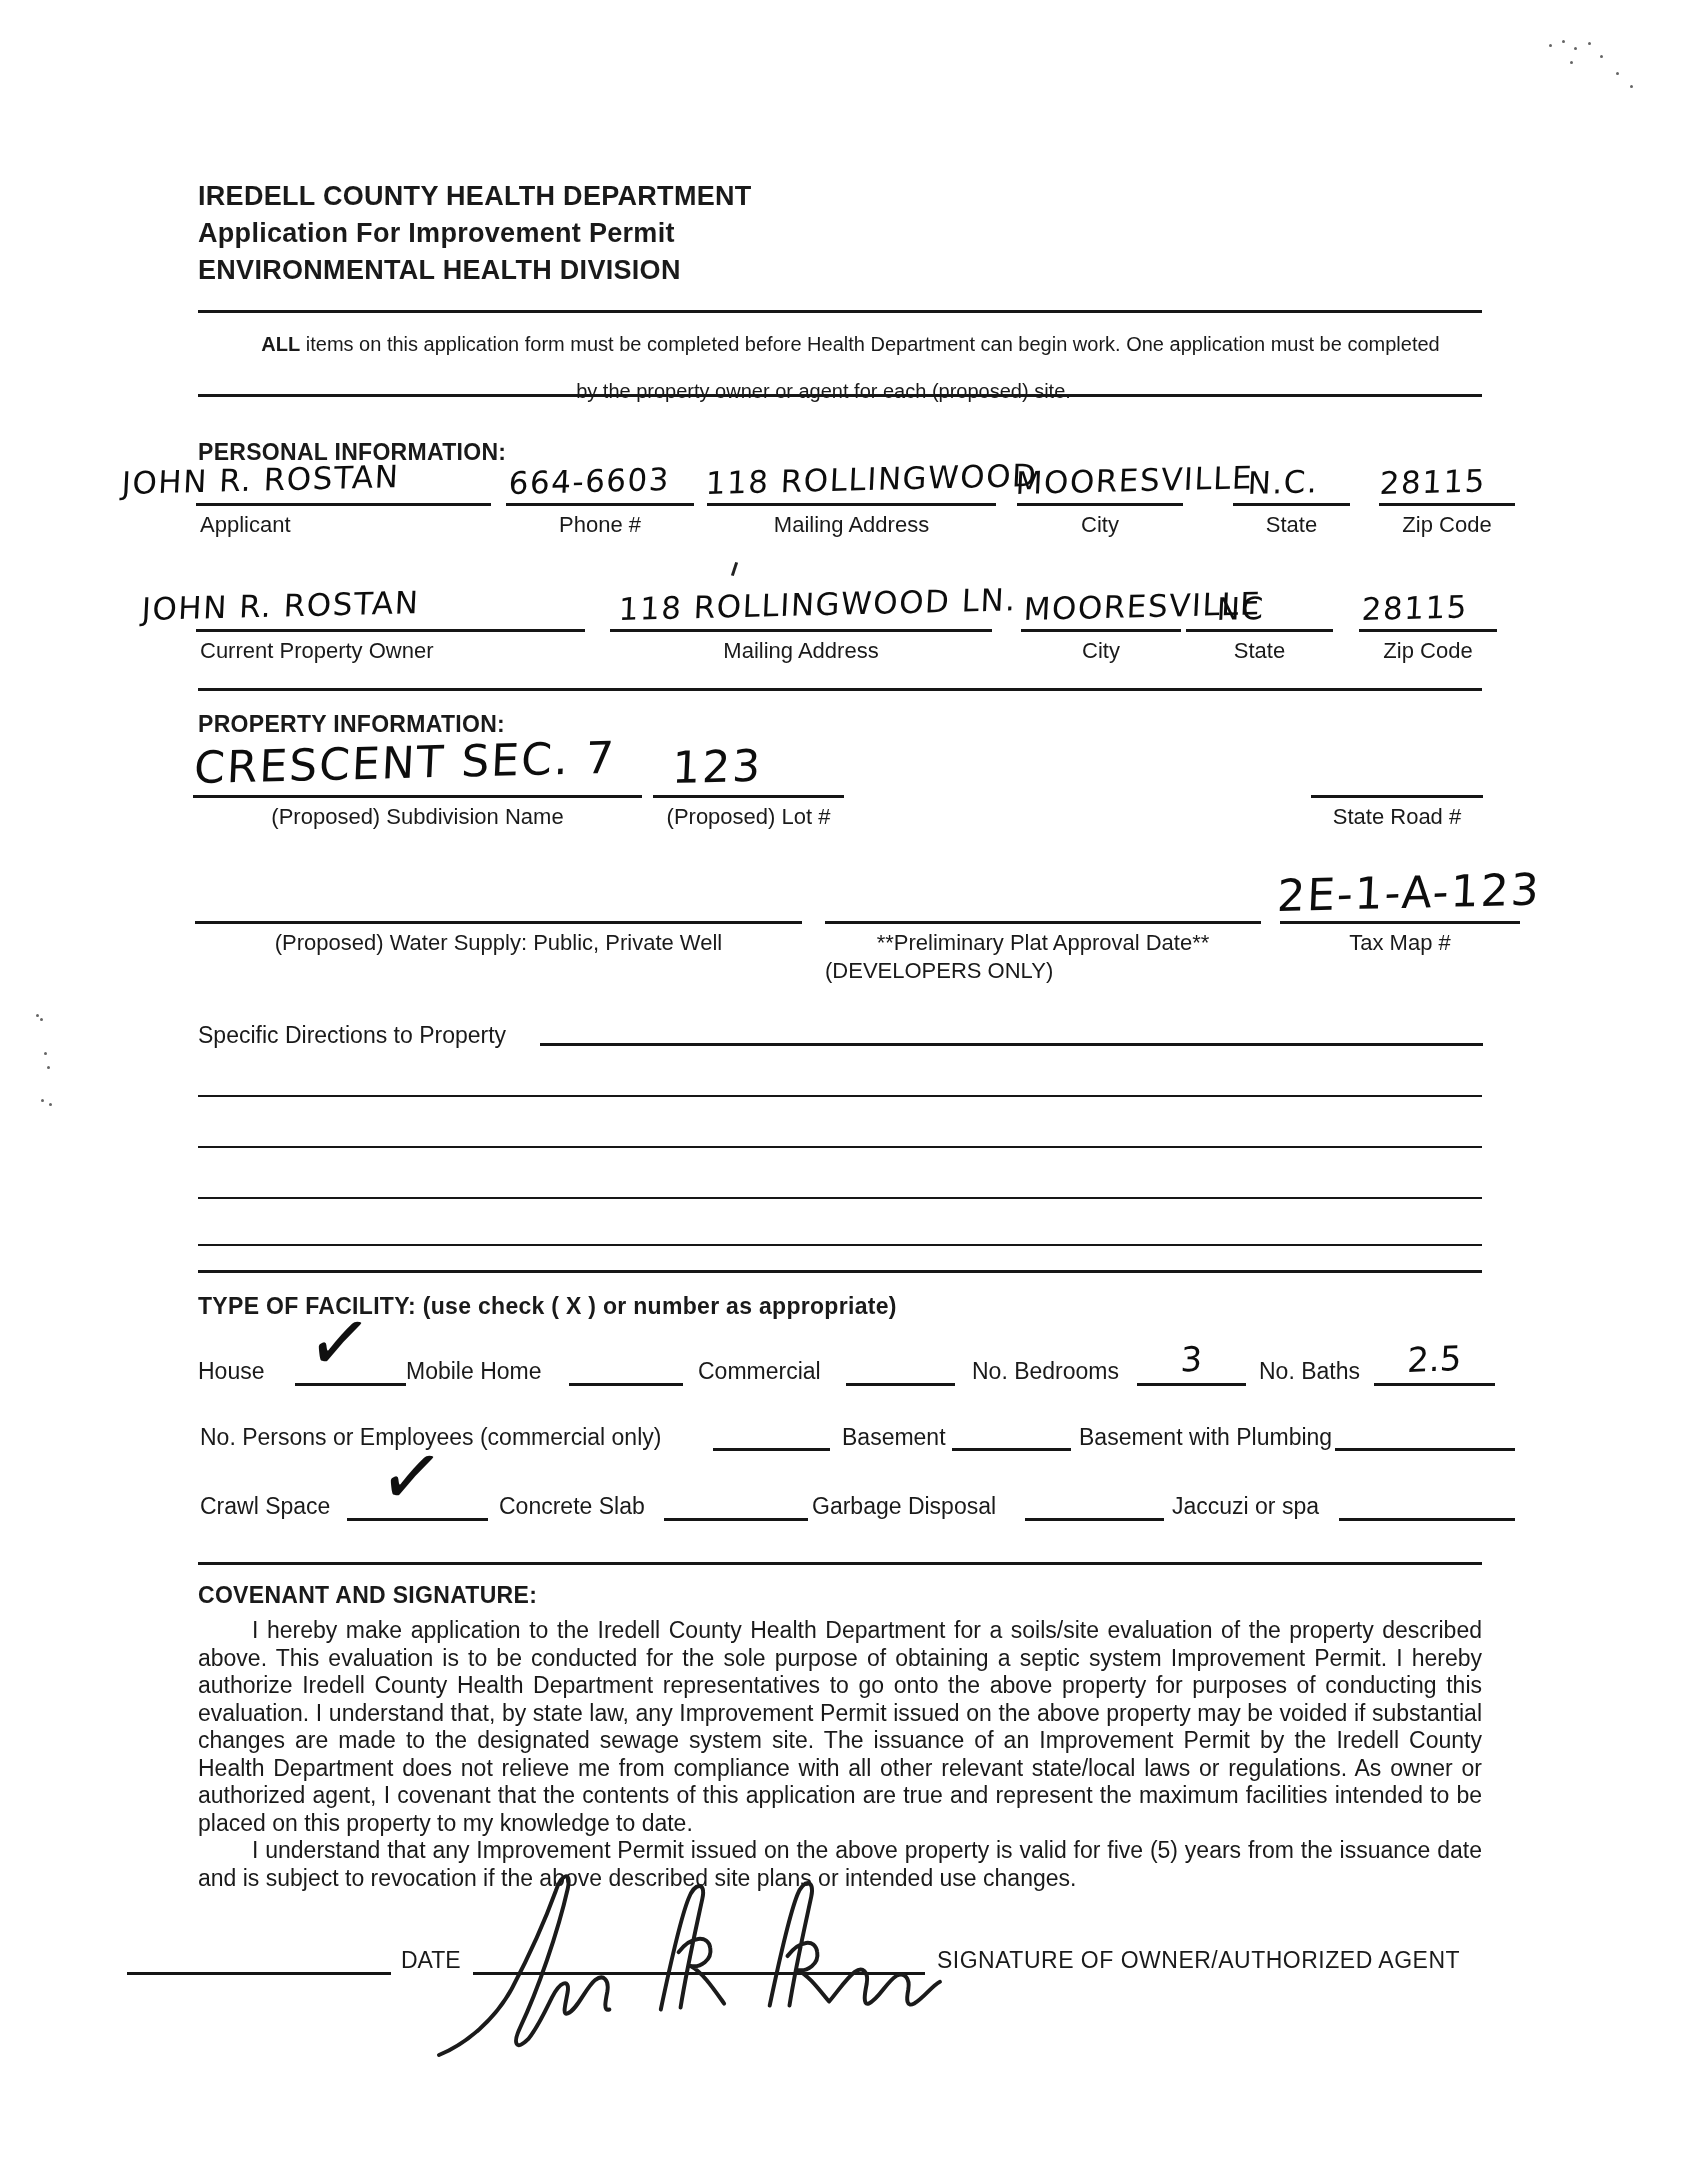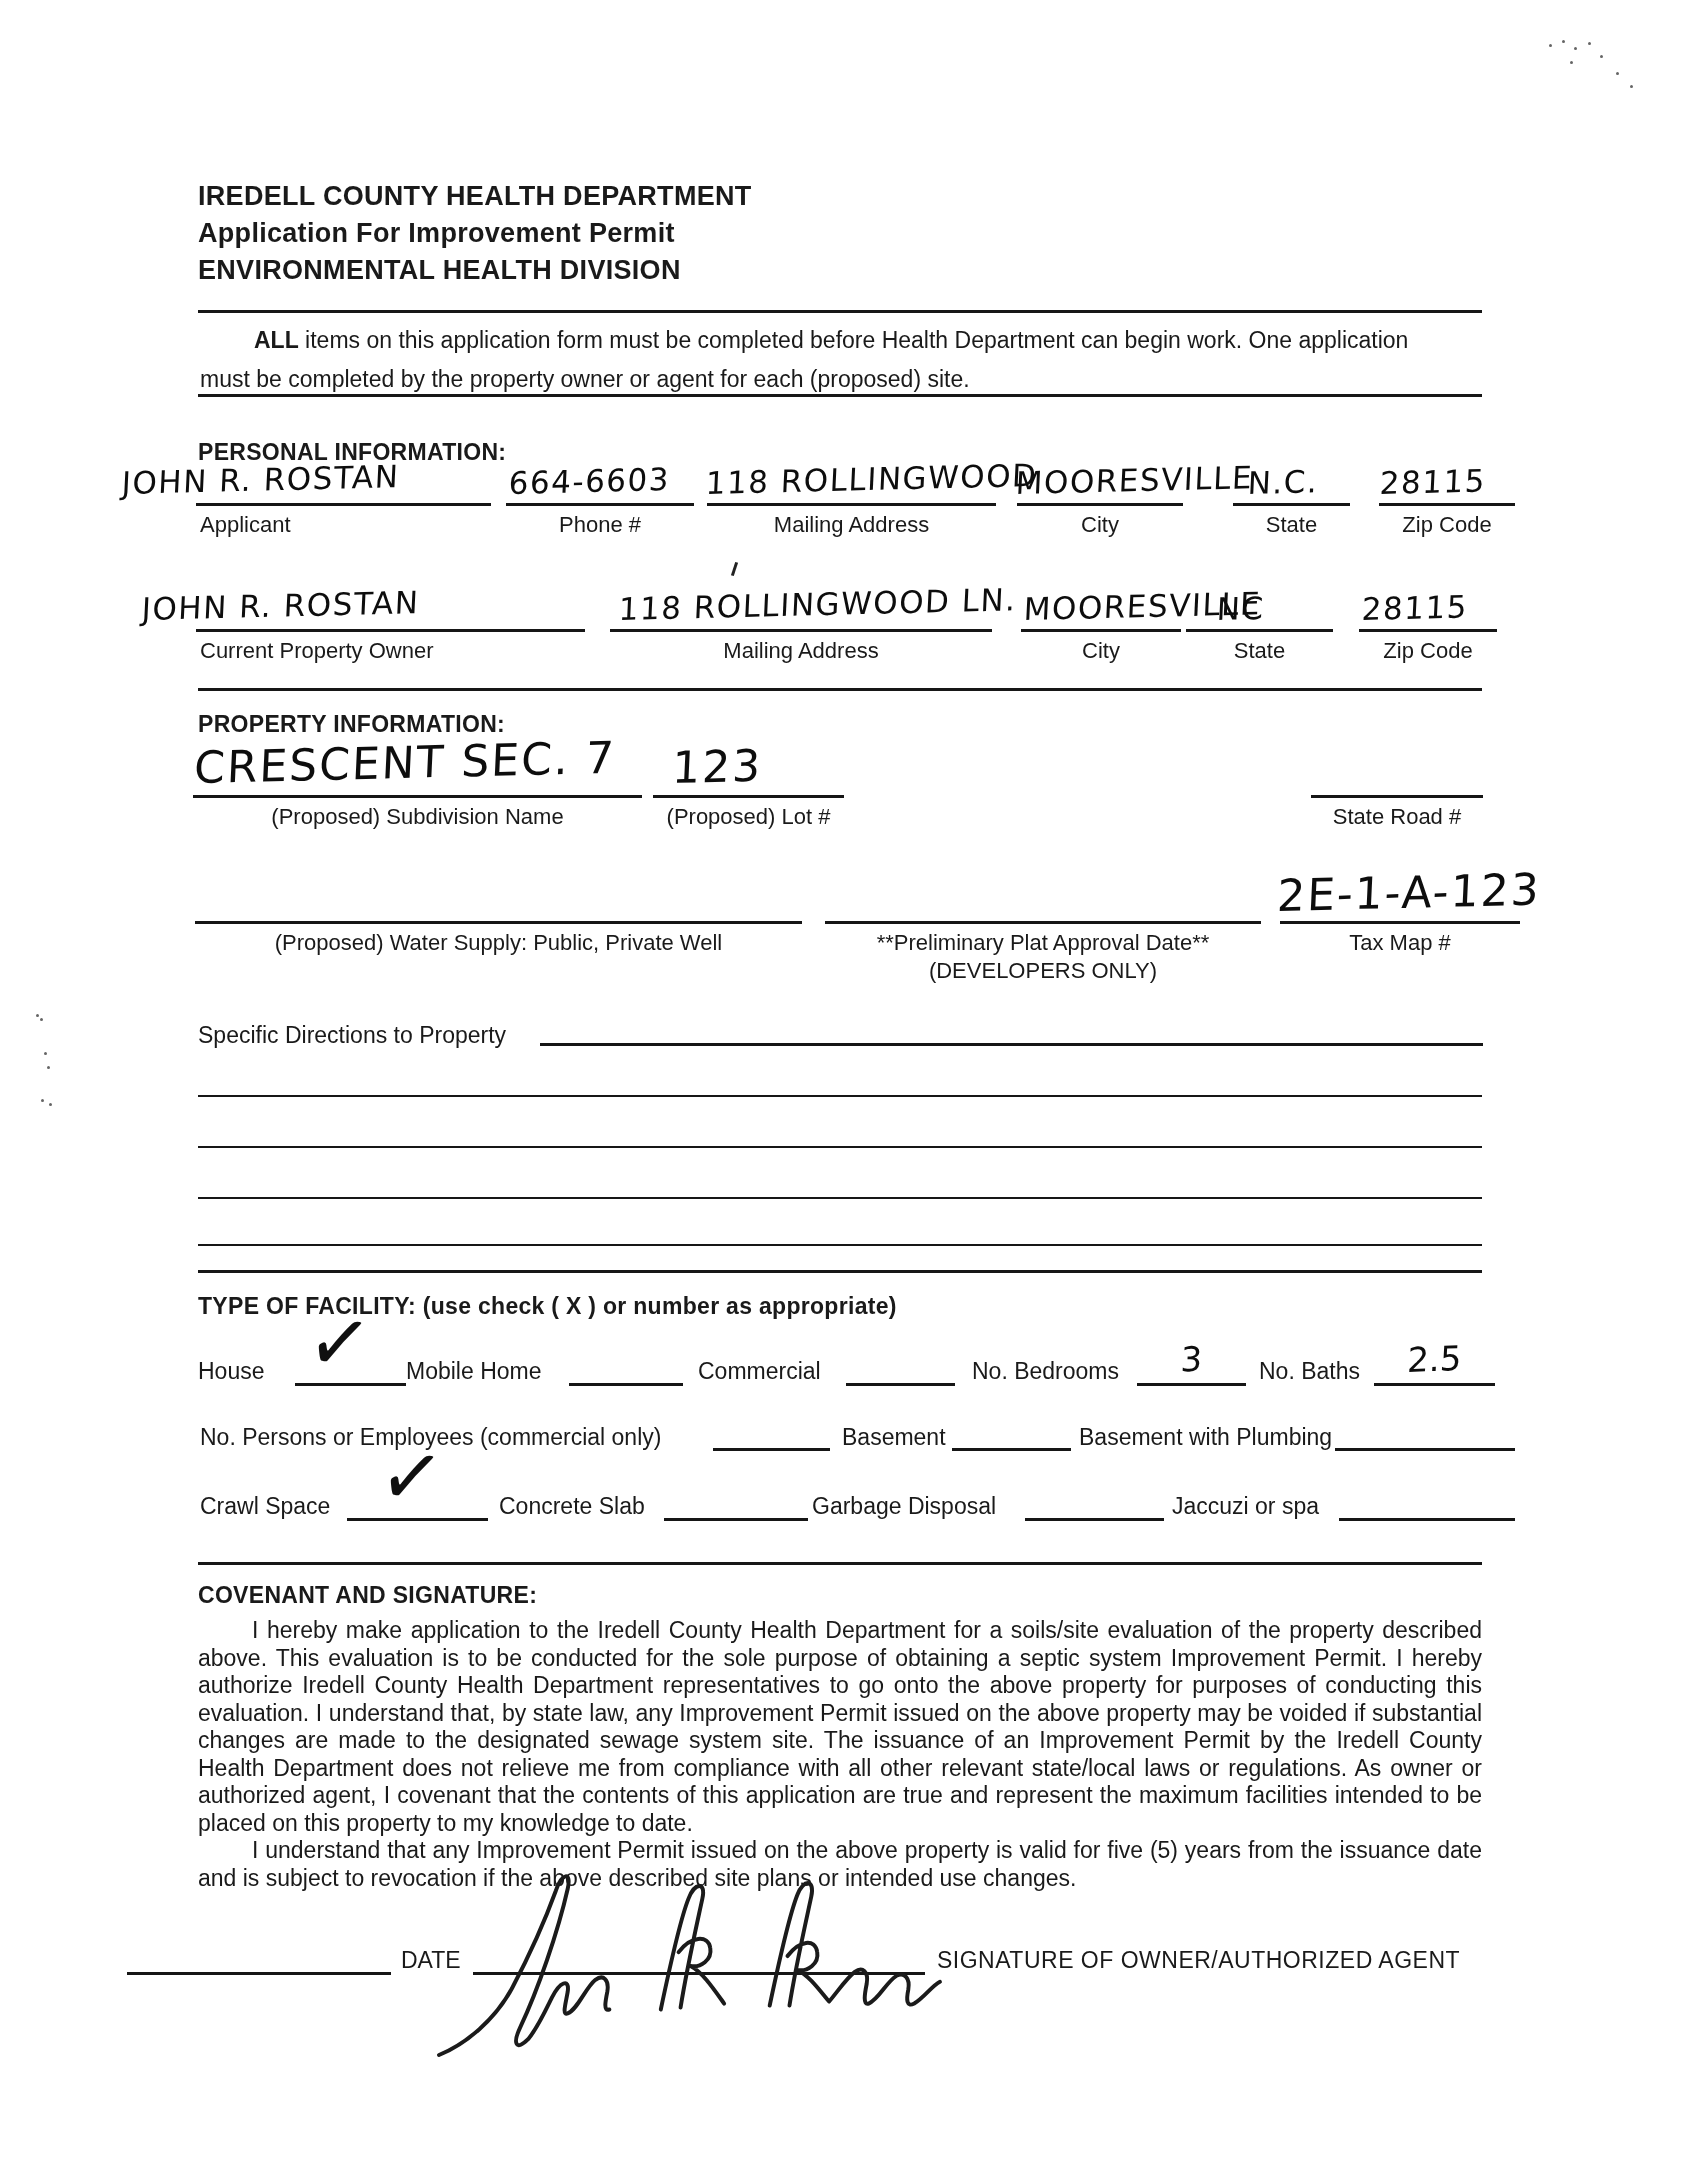--- a/index.html
+++ b/index.html
@@ -4,28 +4,28 @@
 <style>
   html,body{margin:0;padding:0;background:#fff;}
   .page{
     position:relative;width:1687px;height:2175px;background:#fff;
     font-family:"Liberation Sans",sans-serif;color:#1a1a1a;overflow:hidden;
   }
   .hr{position:absolute;background:#171717;height:3px;}
   .hr.thin{height:2px;}
   .title-block{position:absolute;left:198px;top:178px;width:1284px;}
   .title-block div{font-size:27px;font-weight:bold;line-height:37px;letter-spacing:0.3px;}
-  .intro{position:absolute;left:200px;top:321px;width:1247px;font-size:23px;line-height:39px;}
+  .intro{position:absolute;left:200px;top:321px;width:1247px;font-size:20px;line-height:47px;text-align:center;}
   .intro b{margin-left:54px;}
   .sec-title{position:absolute;font-size:23px;font-weight:700;letter-spacing:0.3px;white-space:nowrap;}
   .field{position:absolute;}
   .fline{position:relative;height:46px;border-bottom:3px solid #161616;}
   .flabel{font-size:22px;margin-top:6px;text-align:center;white-space:nowrap;}
   .flabel.left{text-align:left;padding-left:4px;}
-  .sublabel{font-size:22px;text-align:center;white-space:nowrap;margin-top:2px;}
+  .sublabel{font-size:22px;text-align:left;white-space:nowrap;margin-top:2px;}
   .hw{
     position:absolute;bottom:2px;left:6px;white-space:nowrap;color:#0d0d0d;
     font-family:"DejaVu Sans",sans-serif;font-size:31px;letter-spacing:1.5px;
     transform:rotate(-1.4deg) skewX(-4deg);transform-origin:left bottom;
   }
   .hw.big{font-size:44px;letter-spacing:2px;}
   .inline-label{position:absolute;font-size:23px;white-space:nowrap;}
   .uline{position:absolute;height:0;border-bottom:3px solid #161616;}
   .uval{
     position:absolute;font-family:"DejaVu Sans",sans-serif;font-size:34px;color:#0d0d0d;

